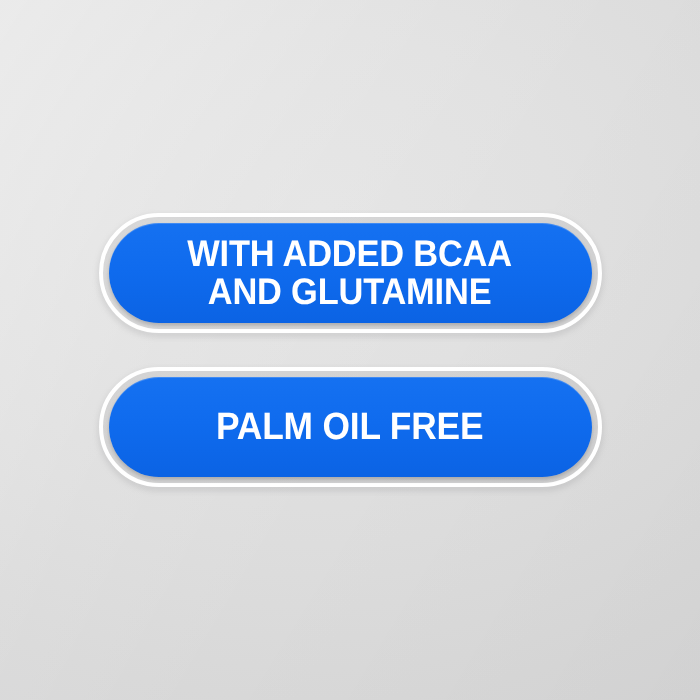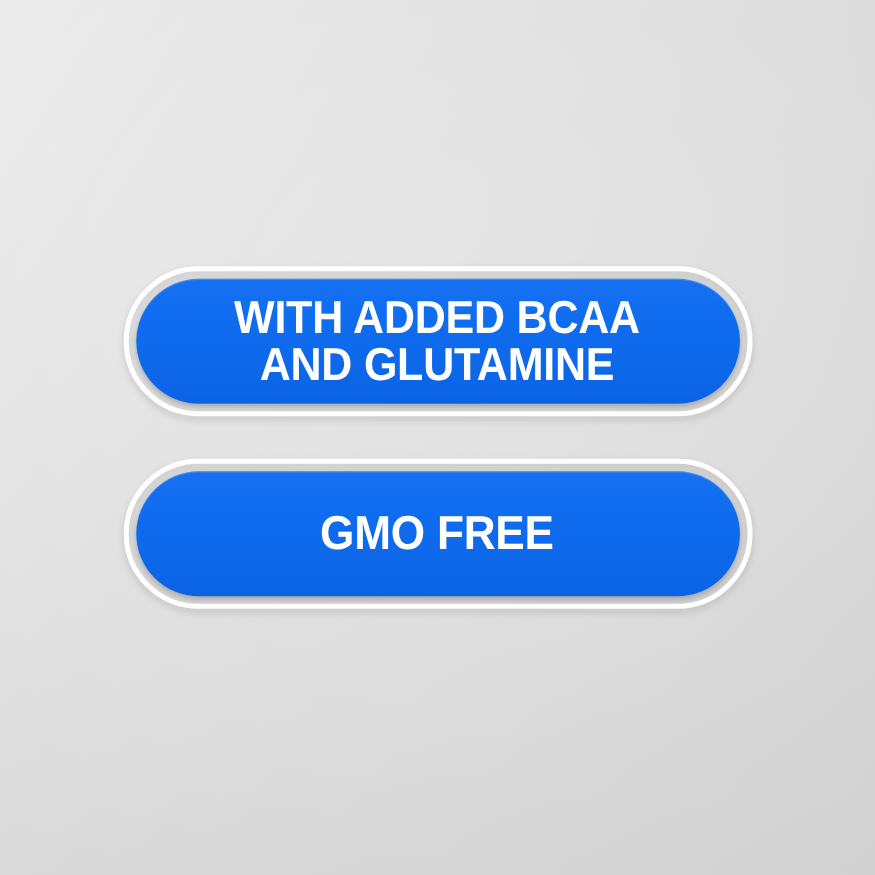--- a/index.html
+++ b/index.html
@@ -116,22 +116,22 @@
 
   <div class="badge-stack">
 
     <div class="badge badge--two-line">
       <div class="badge-fill">
         <span class="badge-label">WITH ADDED BCAA
 AND GLUTAMINE</span>
       </div>
     </div>
 
-
     <div class="badge">
       <div class="badge-fill">
-        <span class="badge-label">GMO FREE</span>
+        <span class="badge-label">PALM OIL FREE</span>
       </div>
     </div>
+
 
 
   </div>
 </div>
 
 </body></html>

